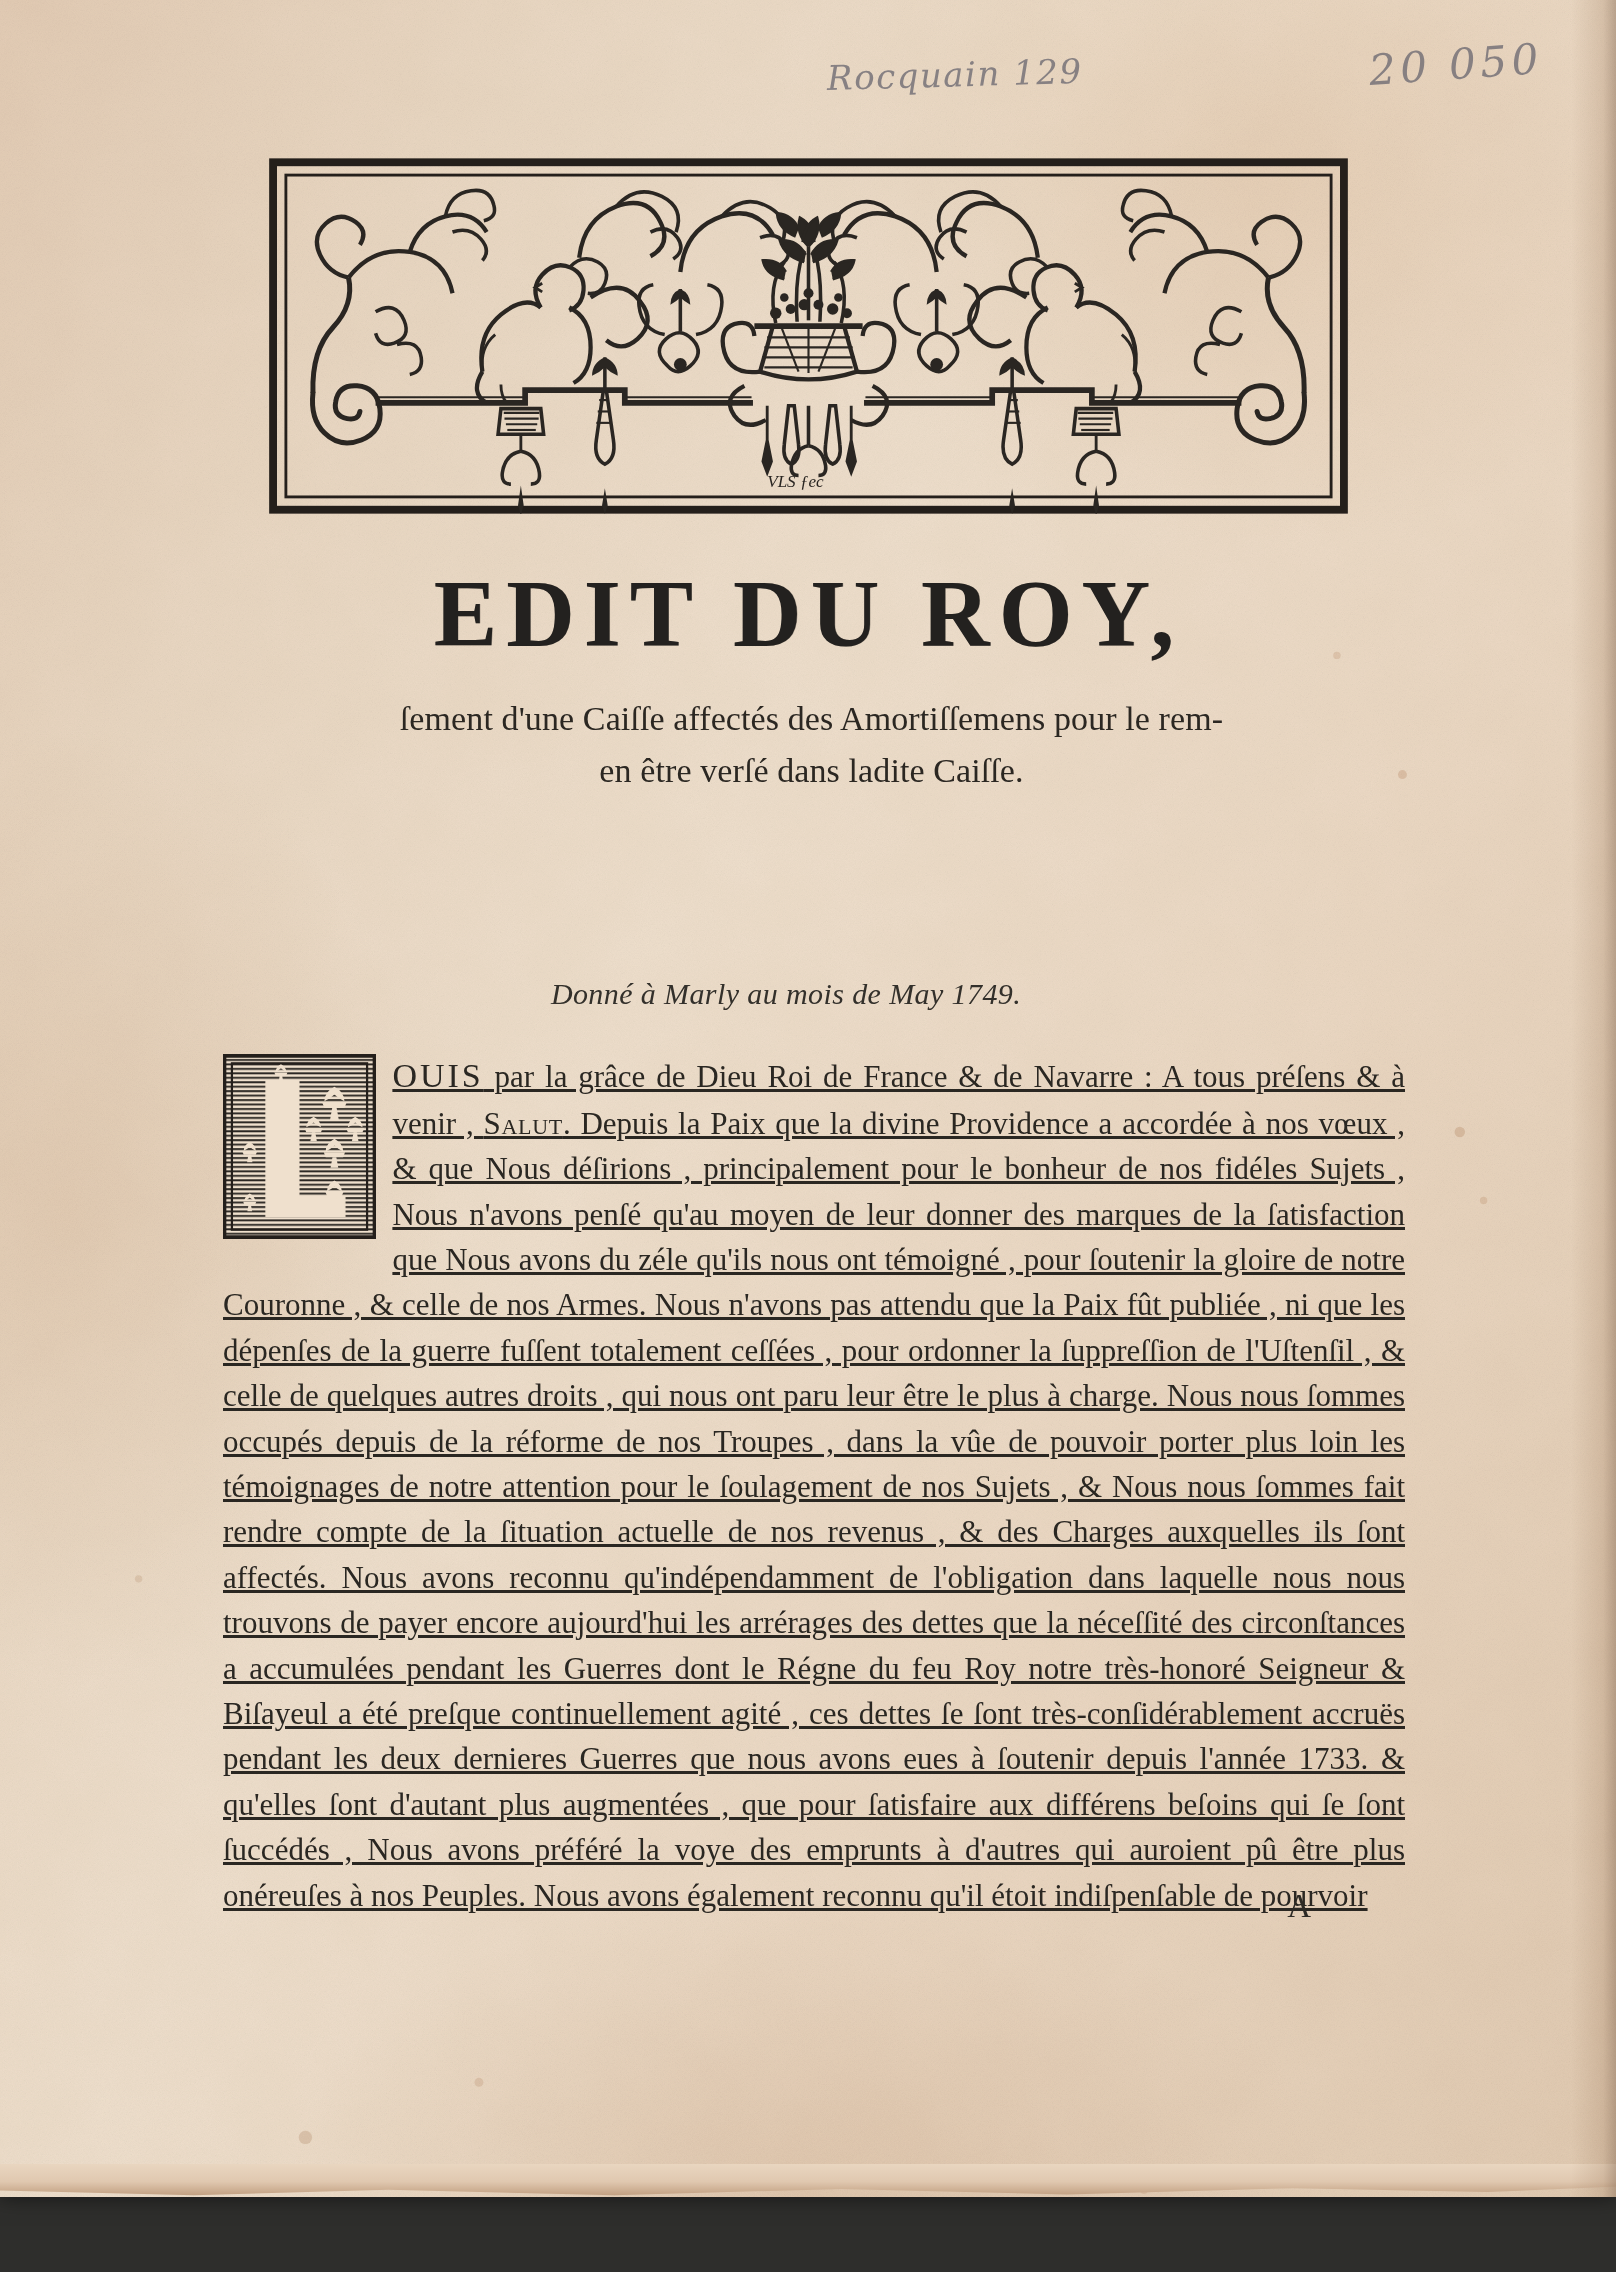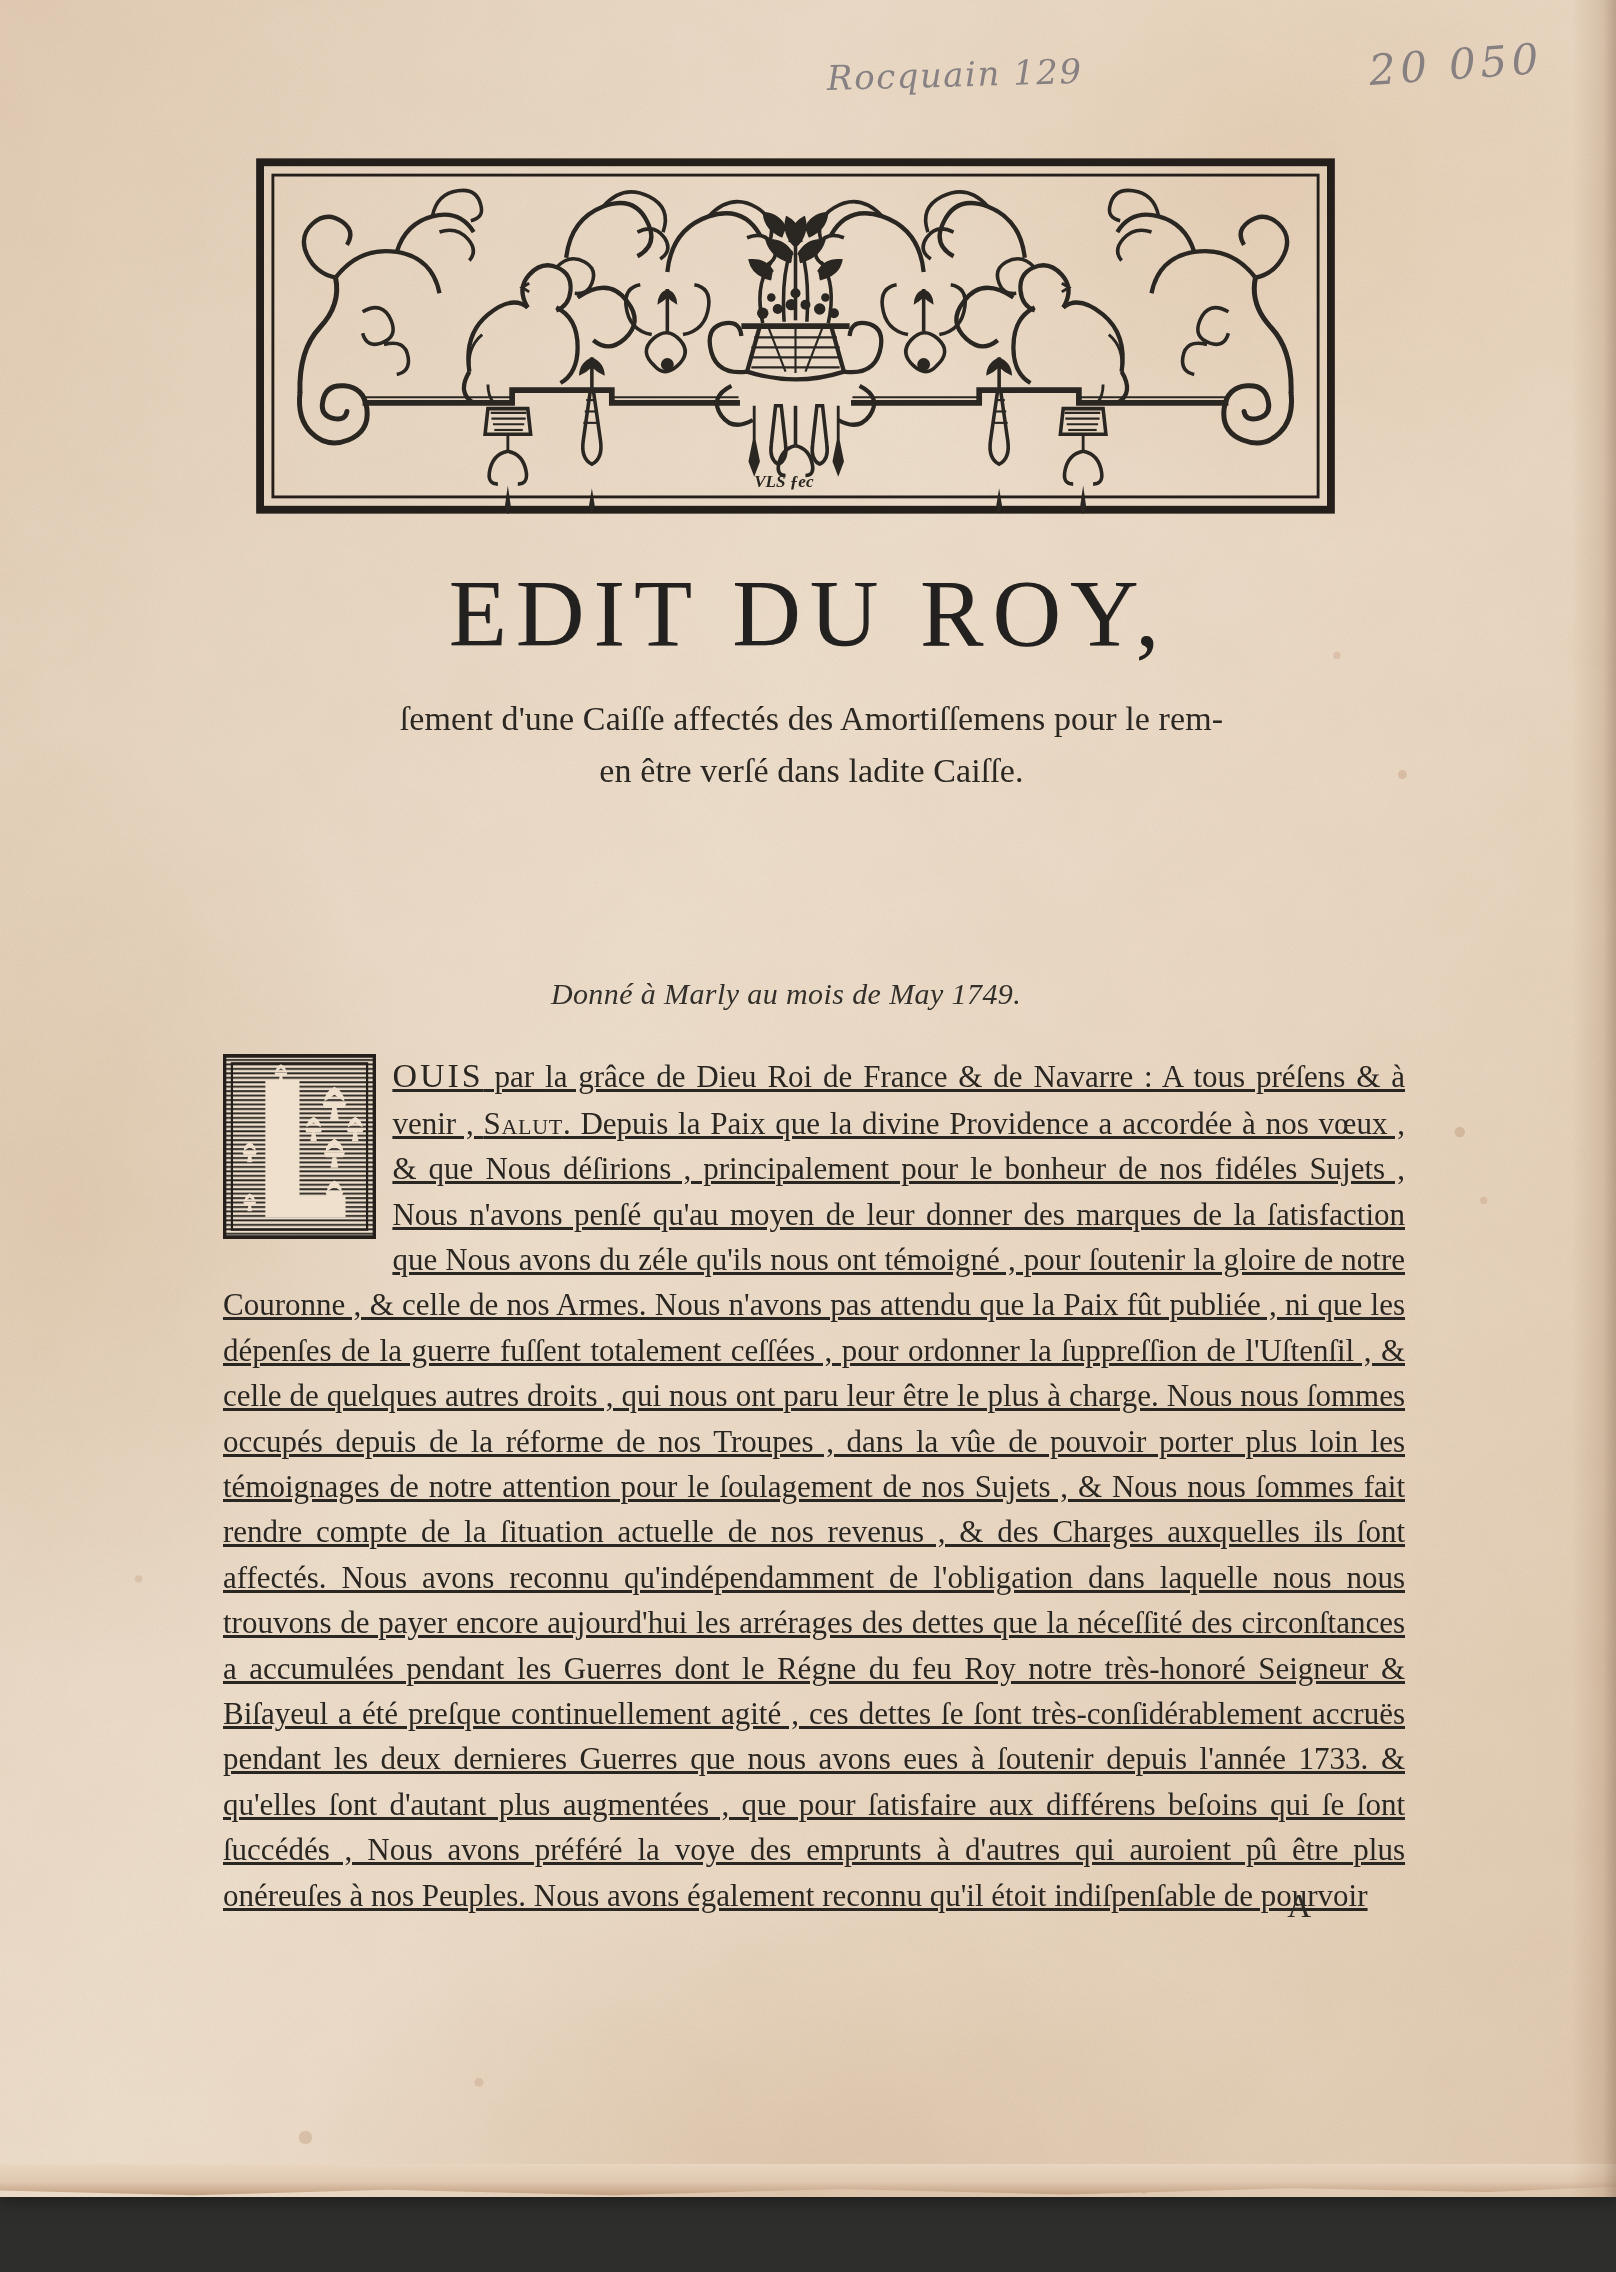--- a/index.html
+++ b/index.html
@@ -53,33 +53,33 @@
     letter-spacing: 1.5px;
     opacity: 0.78;
     transform-origin: left center;
   }
   #annot-rocquain { left: 827px; top: 58px; font-size: 34px; transform: rotate(-1.6deg); }
   #annot-number   { left: 1369px; top: 46px; font-size: 42px; transform: rotate(-4deg); letter-spacing:4.5px; }
 
   
   #headpiece {
     position: absolute;
-    left: 231px; top: 158px;
-    width: 1129px; height: 356px; font-weight: bold;
+    left: 244px; top: 158px;
+    width: 1129px; height: 356px;
   }
   #headpiece svg { width: 100%; height: 100%; display:block; }
 
   
   #title-main {
     position: absolute;
     left: 0; top: 567px; width: 1617px;
     text-align: center;
     font-family: "Liberation Serif", serif;
     font-size: 95px;
-    font-weight: 400;
+    font-weight: 700;
     letter-spacing: 9px;
     color: #23211f;
     line-height: 1;
     text-shadow: 0.4px 0.4px 0 rgba(40,35,30,0.35);
   }
 
   #subtitle {
     position: absolute;
     left: 223px; top: 693px; width: 1177px;
     font-size: 34px;

